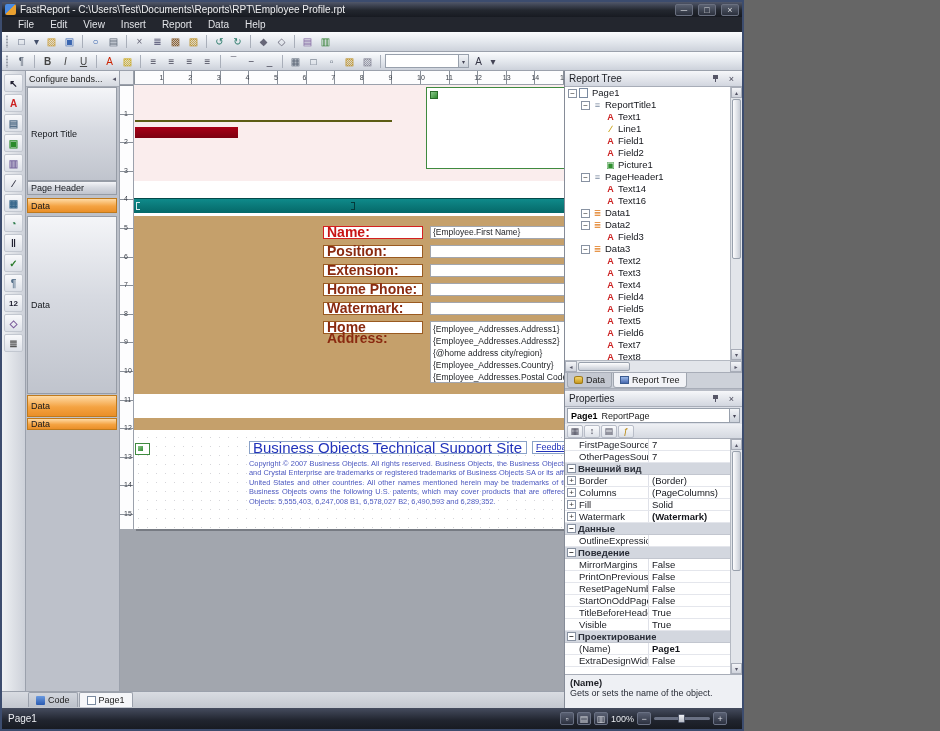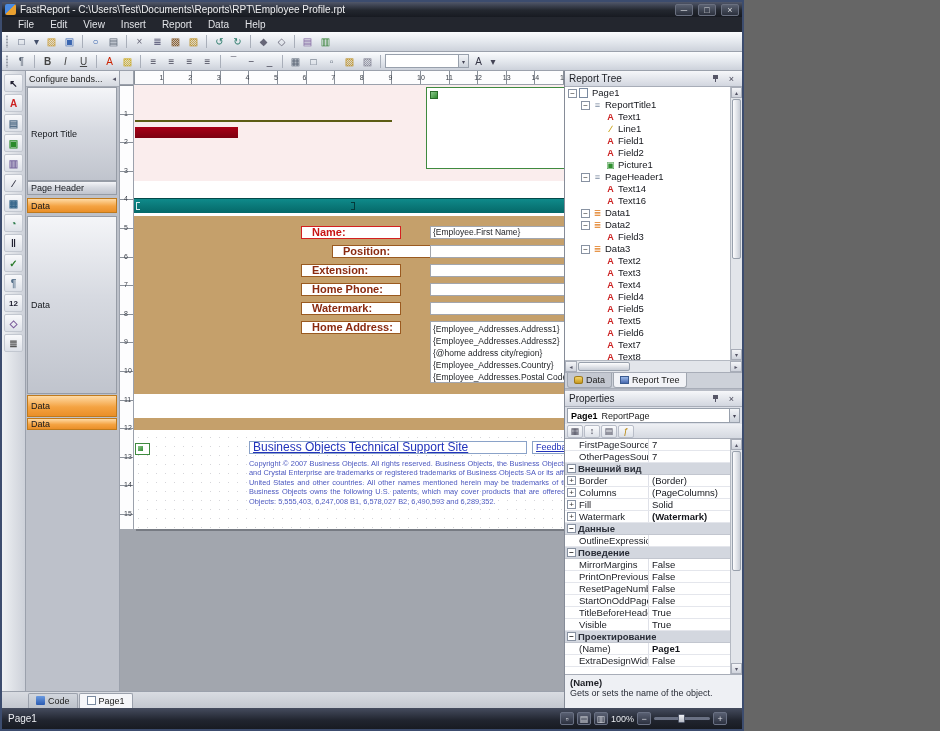--- a/index.html
+++ b/index.html
@@ -48,35 +48,35 @@
 .pic-glyph{position:absolute;left:3px;top:3px;width:8px;height:8px;background:linear-gradient(135deg,#8cc88c,#2f8a2f);border:1px solid #2a6a2a;}
 .header-band{position:absolute;left:0;top:96px;width:100%;height:14px;background:#fff;}
 .photo-label{position:absolute;left:1px;top:1px;width:142px;height:12px;background:#e81010;color:#7c0800;font-size:9px;font-weight:bold;line-height:12px;padding-left:2px;}
 .homephone-label{position:absolute;left:296px;top:1px;width:82px;height:12px;background:#fff;border:1px dashed #99a2ae;color:#16166a;font-size:9px;line-height:11px;padding-left:2px;text-decoration:underline;white-space:nowrap;overflow:hidden;}
 .teal-band{position:absolute;left:0;top:113px;width:100%;height:15px;background:linear-gradient(#0f8a8a,#056868);border-top:1px solid #044a4a;}
 .teal-mark{position:absolute;top:3px;width:4px;height:8px;border:1px solid #d8ecec;border-right:none;}
 .teal-mark.m1{left:2px;}
 .teal-mark.m2{left:217px;border-color:#033a3a;border-left:none;border-right:1px solid #033a3a;}
 .tan-band{position:absolute;left:0;top:131px;width:100%;height:178px;background-color:#c5a06b;background-image:radial-gradient(rgba(90,60,20,.35) .6px,transparent .7px);background-size:8px 8px;}
 .fields{position:absolute;left:0;top:0;right:0;bottom:0;display:block;}
-.field-label{position:absolute;left:167px;width:100px;height:13px;background:#fff;border:1px solid #9a5a20;font-size:11px;font-weight:bold;color:#8a2a10;line-height:11px;padding-left:10px;}
+.field-label{position:absolute;left:189px;width:100px;height:13px;background:#fff;border:1px solid #9a5a20;font-size:14px;font-weight:bold;color:#8a2a10;line-height:11px;padding-left:3px;}
 .field-label.red{border:1px solid #d42020;color:#c81414;}
 .field-value{position:absolute;left:296px;width:182px;height:13px;background:#fff;border:1px solid #a2a6ae;font-size:8.5px;color:#1c1e22;line-height:11px;padding:0 2px;overflow:hidden;}
 .field-value.multi{white-space:pre-line;line-height:12px;padding-top:1px;}
 .notes-band{position:absolute;left:0;top:310px;width:100%;height:22px;background:#fff;}
 .notes-label{position:absolute;left:13px;top:7px;width:42px;height:13px;border:1px solid #3a4a5a;background:#fff;color:#8a2a10;font-weight:bold;font-size:9px;line-height:11px;text-align:center;}
 .notes-box{position:absolute;left:65px;top:7px;width:448px;height:13px;border:1px solid #9aa2ac;background:#fff;}
 .tan2-band{position:absolute;left:0;top:333px;width:100%;height:12px;background-color:#c5a06b;background-image:radial-gradient(rgba(90,60,20,.35) .6px,transparent .7px);background-size:8px 8px;}
 .footer-band{position:absolute;left:0;top:348px;width:100%;height:96px;background:#fff;background-image:radial-gradient(rgba(150,150,160,.4) .5px,transparent .6px);background-size:9px 9px;}
 .footer-icon{position:absolute;left:1px;top:10px;width:15px;height:12px;border:1px solid #3f8a3f;background:#fff;}
 .footer-icon::after{content:"";position:absolute;left:2px;top:2px;width:5px;height:5px;background:linear-gradient(135deg,#8cc88c,#2f8a2f);}
-.support-link{position:absolute;left:115px;top:8px;width:278px;height:13px;border:1px solid #8aa2c8;background:#fff;color:#2233bb;font-size:12px;line-height:11px;padding-left:3px;text-decoration:underline;white-space:nowrap;overflow:hidden;}
+.support-link{position:absolute;left:115px;top:8px;width:278px;height:13px;border:1px solid #8aa2c8;background:#fff;color:#2233bb;font-size:15px;line-height:11px;padding-left:3px;white-space:nowrap;overflow:hidden;}
 .feedback-link{position:absolute;left:398px;top:8px;width:118px;height:13px;border:1px solid #8aa2c8;background:#fff;color:#2233bb;font-size:9px;line-height:11px;padding-left:3px;text-decoration:underline;white-space:nowrap;overflow:hidden;}
 .copyright{position:absolute;left:115px;top:26px;width:392px;height:64px;color:#4d59c0;font-size:7.4px;line-height:9.4px;text-align:justify;overflow:hidden;}
-.bottom-tabs{height:17px;flex:0 0 17px;background:linear-gradient(#d9dce2,#c3c7cf);border-top:1px solid #9ba1ac;display:flex;align-items:center;padding-left:26px;gap:1px;}
+.bottom-tabs{height:17px;flex:0 0 17px;background:linear-gradient(#d9dce2,#c3c7cf);border-top:1px solid #9ba1ac;display:flex;align-items:flex-start;padding-left:26px;gap:1px;}
 .btab{height:15px;display:flex;align-items:center;gap:3px;font-size:9px;color:#222;padding:0 7px;border:1px solid #9ba1ac;border-bottom:none;border-radius:2px 2px 0 0;background:linear-gradient(#d2d6dd,#bcc1ca);}
 .btab.active{background:#f5f6f9;}
 .btabicon{width:9px;height:9px;display:inline-block;}
 .btabicon-code{background:linear-gradient(#6a9ae0,#2a5ab0);border-radius:1px;}
 .btabicon-page1{background:#fff;border:1px solid #7a8aa0;}
 .right{width:178px;flex:0 0 178px;border-left:1px solid #868c98;background:#dde0e8;display:flex;flex-direction:column;}
 .tree-panel{height:318px;flex:0 0 318px;display:flex;flex-direction:column;border-bottom:1px solid #a8adb8;}
 .panel-header{height:16px;flex:0 0 16px;background:linear-gradient(#f6f7fa,#d2d6df);border-bottom:1px solid #a8adb8;display:flex;align-items:center;font-size:10px;color:#1c1e24;padding:0 4px;gap:3px;}
 .ph-spacer{flex:1;}
 .ph-btn{width:13px;height:12px;display:flex;align-items:center;justify-content:center;font-size:9px;color:#445;}
@@ -314,21 +314,21 @@
 
             <div class="teal-band">
               <span class="teal-mark m1"></span>
               <span class="teal-mark m2"></span>
             </div>
 
             <div class="tan-band">
               <span class="fields">
                   <div class="field-label red" style="top: 10px;">Name:</div>
                   <div class="field-value" style="top: 10px;">{Employee.First Name}</div>
-                  <div class="field-label" style="top: 29px; margin-left: 31px;">Position:</div>
+                  <div class="field-label" style="top: 29px;">Position:</div>
                   <div class="field-value" style="top: 29px;"></div>
                   <div class="field-label" style="top: 48px;">Extension:</div>
                   <div class="field-value" style="top: 48px;"></div>
                   <div class="field-label" style="top: 67px;">Home Phone:</div>
                   <div class="field-value" style="top: 67px;"></div>
                   <div class="field-label" style="top: 86px;">Watermark:</div>
                   <div class="field-value" style="top: 86px;"></div>
                   <div class="field-label" style="top: 105px;">Home Address:</div>
                   <div class="field-value multi" style="top: 105px; height: 62px;">{Employee_Addresses.Address1}
 {Employee_Addresses.Address2}

